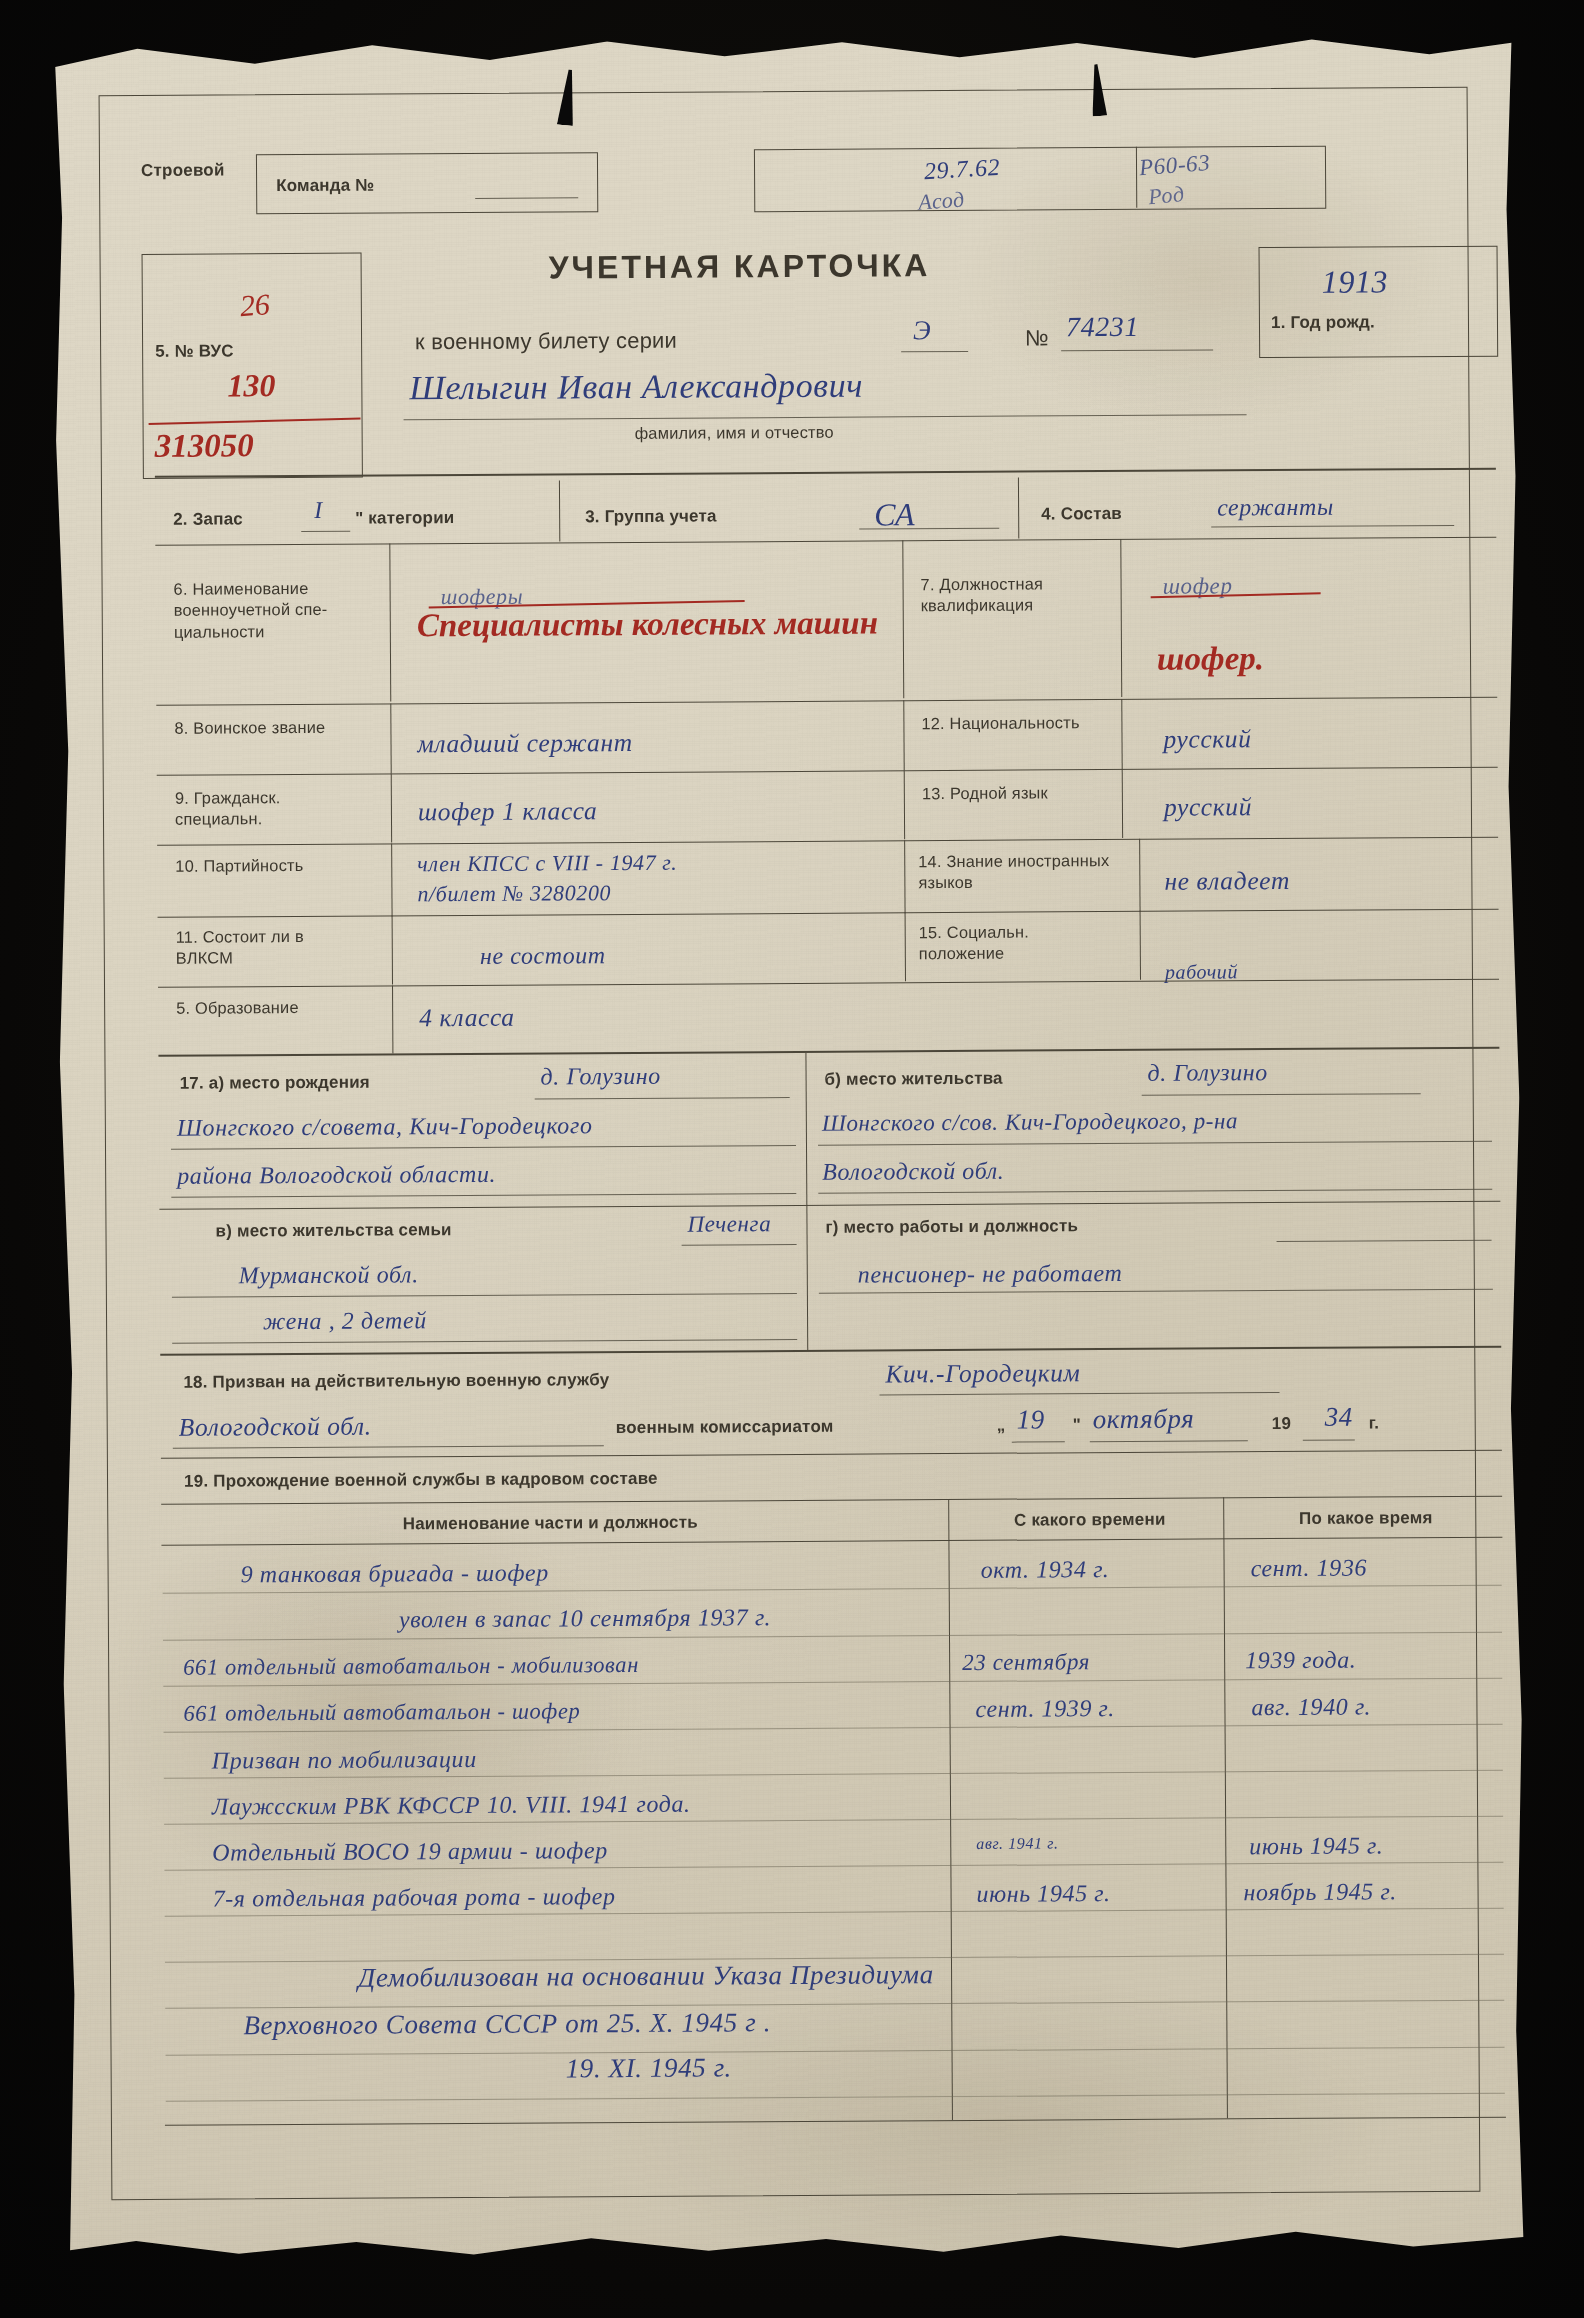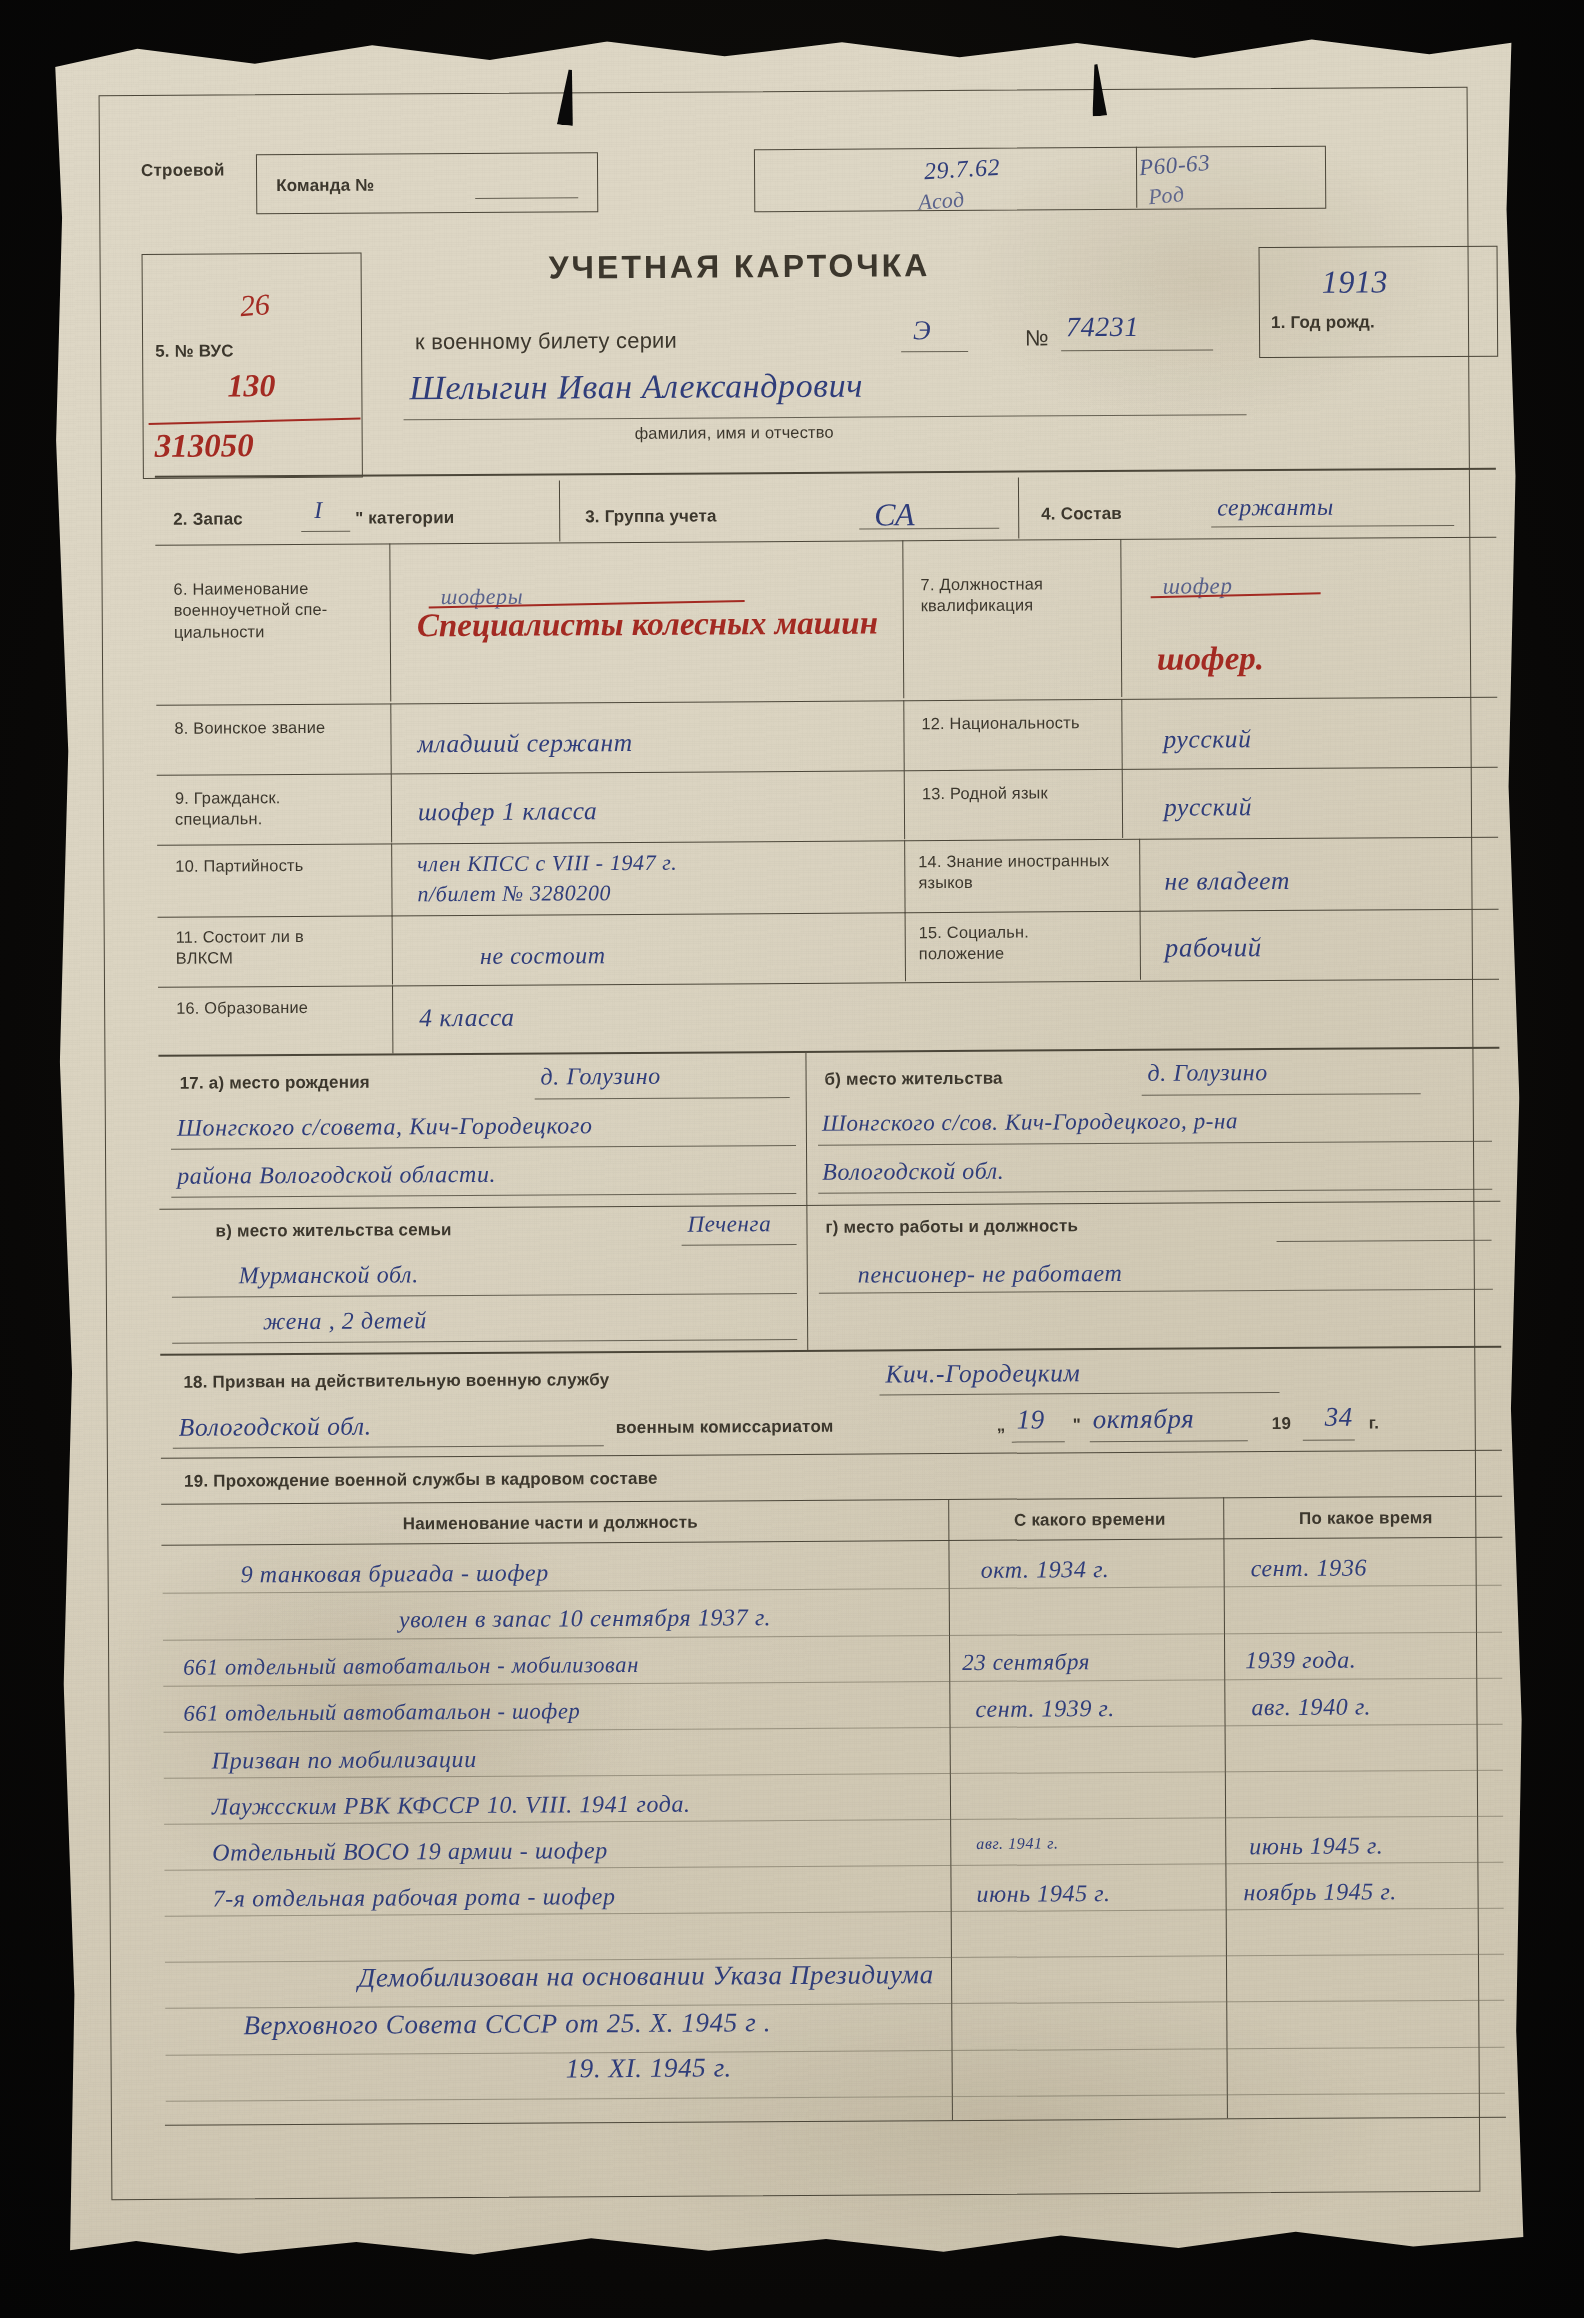--- a/index.html
+++ b/index.html
@@ -186,25 +186,25 @@
     <div class="abs hand" style="left:1110px;top:833px;font-size:25.5px;">не владеет</div>
 
     <div class="line hl" style="left:103px;top:877px;width:1341px;"></div>
 
     <div class="abs print lbl" style="left:121px;top:887px;width:182px;line-height:1.25;">11. Состоит ли в ВЛКСМ</div>
     <div class="line vl" style="left:337px;top:877px;height:69px;"></div>
     <div class="abs hand" style="left:425px;top:905px;font-size:24px;font-style:italic;">не состоит</div>
     <div class="line vl" style="left:850px;top:877px;height:69px;"></div>
     <div class="abs print lbl" style="left:864px;top:887px;width:200px;line-height:1.25;">15. Социальн. положение</div>
     <div class="line vl" style="left:1085px;top:877px;height:69px;"></div>
-    <div class="abs hand" style="left:1110px;top:899px;font-size:27px;text-align:right;">рабочий</div>
+    <div class="abs hand" style="left:1110px;top:927px;font-size:20px;text-align:right;">рабочий</div>
 
     <div class="line hl" style="left:103px;top:947px;width:1341px;"></div>
 
-    <div class="abs print lbl" style="left:121px;top:958px;width:182px;line-height:1.25;">16. Образо­вание</div>
+    <div class="abs print lbl" style="left:121px;top:958px;width:182px;line-height:1.25;">5. Образо­вание</div>
     <div class="line vl" style="left:337px;top:947px;height:68px;"></div>
     <div class="abs hand" style="left:364px;top:965px;font-size:25.5px;">4 класса</div>
 
     <div class="line hl" style="left:103px;top:1015px;width:1341px;height:2.4px;"></div>
 
     <div class="abs print lbl-b" style="left:124px;top:1034px;">17.  а)  место  рождения</div>
     <div class="abs hand" style="left:485px;top:1026px;font-size:24px;">д. Голузино</div>
     <div class="ul" style="left:479px;top:1061px;width:255px;"></div>
     <div class="abs hand" style="left:121px;top:1075px;font-size:24px;">Шонгского с/совета,  Кич-Городецкого</div>
     <div class="ul" style="left:115px;top:1109px;width:625px;"></div>

